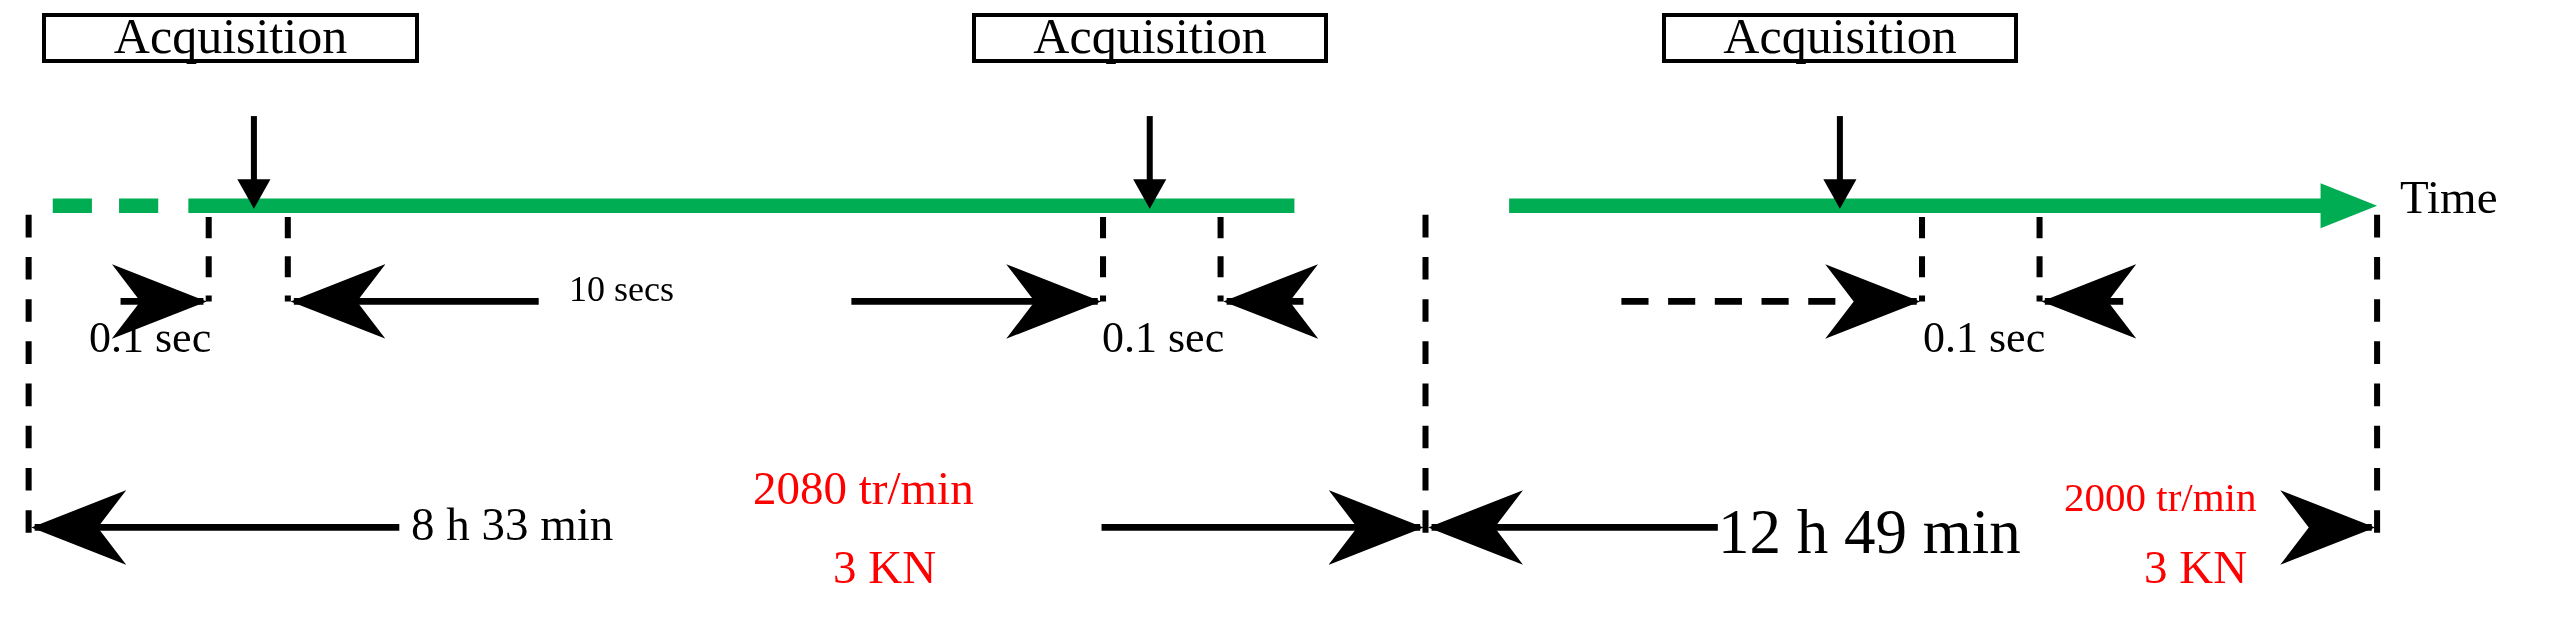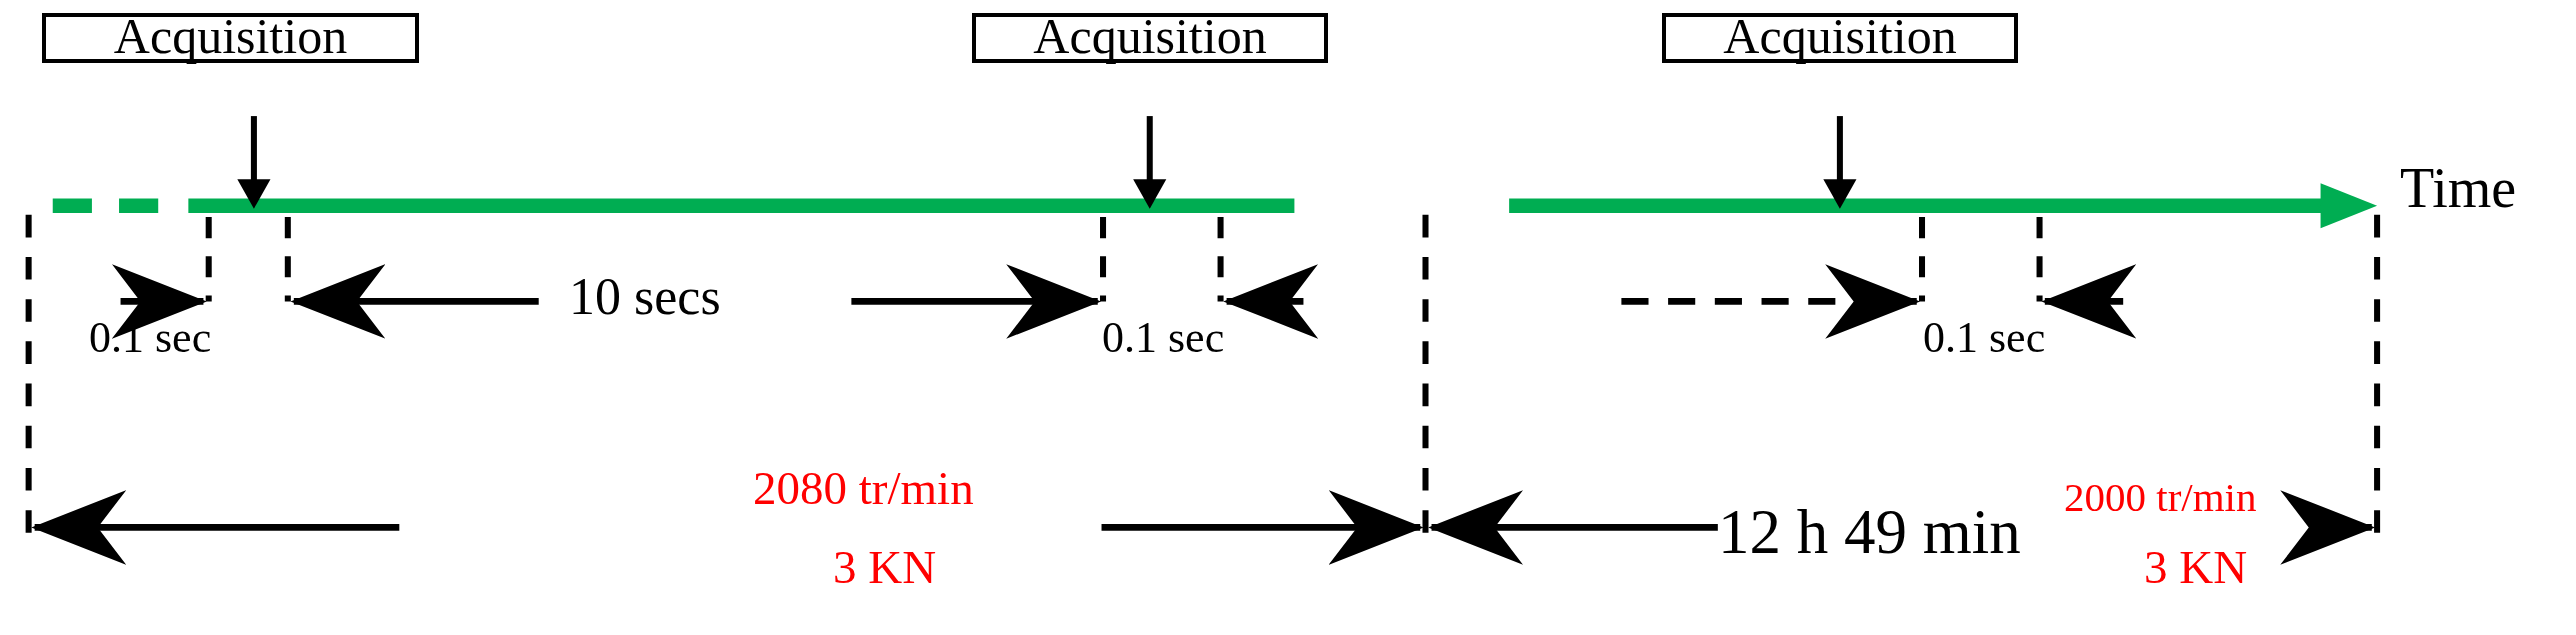--- a/index.html
+++ b/index.html
@@ -112,30 +112,31 @@
 
     <line x1="3065" y1="700" x2="3148" y2="700" stroke="#000" stroke-width="9" marker-end="url(#ah)"></line>
   </svg>
 
   <div class="acq-box" style="left:42px;top:13px;width:377px;height:50px;">Acquisition</div>
 
   <div class="acq-box" style="left:972px;top:13px;width:356px;height:50px;">Acquisition</div>
 
   <div class="acq-box" style="left:1662px;top:13px;width:356px;height:50px;">Acquisition</div>
 
-  <div class="lbl" style="left:2400px;top:160px;font-size:56px;">Time</div>
+  <div class="lbl" style="left:2400px;top:174px;font-size:47px;">Time</div>
 
   <div class="lbl" style="left:89px;top:316px;font-size:44px;">0.1 sec</div>
 
-  <div class="lbl" style="left:569px;top:271px;font-size:52px;">10 secs</div>
+  <div class="lbl" style="left:569px;top:271px;font-size:36px;">10 secs</div>
 
   <div class="lbl" style="left:1102px;top:316px;font-size:44px;">0.1 sec</div>
 
   <div class="lbl" style="left:1923px;top:316px;font-size:44px;">0.1 sec</div>
 
+  <div class="lbl" style="left:411px;top:501px;font-size:47px;">8 h 33 min</div>
 
   <div class="lbl red" style="left:753px;top:465px;font-size:47px;">2080 tr/min</div>
 
   <div class="lbl red" style="left:833px;top:544px;font-size:47px;">3 KN</div>
 
   <div class="lbl" style="left:1718px;top:501px;font-size:63px;">12 h 49 min</div>
 
   <div class="lbl red" style="left:2064px;top:477px;font-size:41px;">2000 tr/min</div>
 
   <div class="lbl red" style="left:2144px;top:544px;font-size:47px;">3 KN</div>

